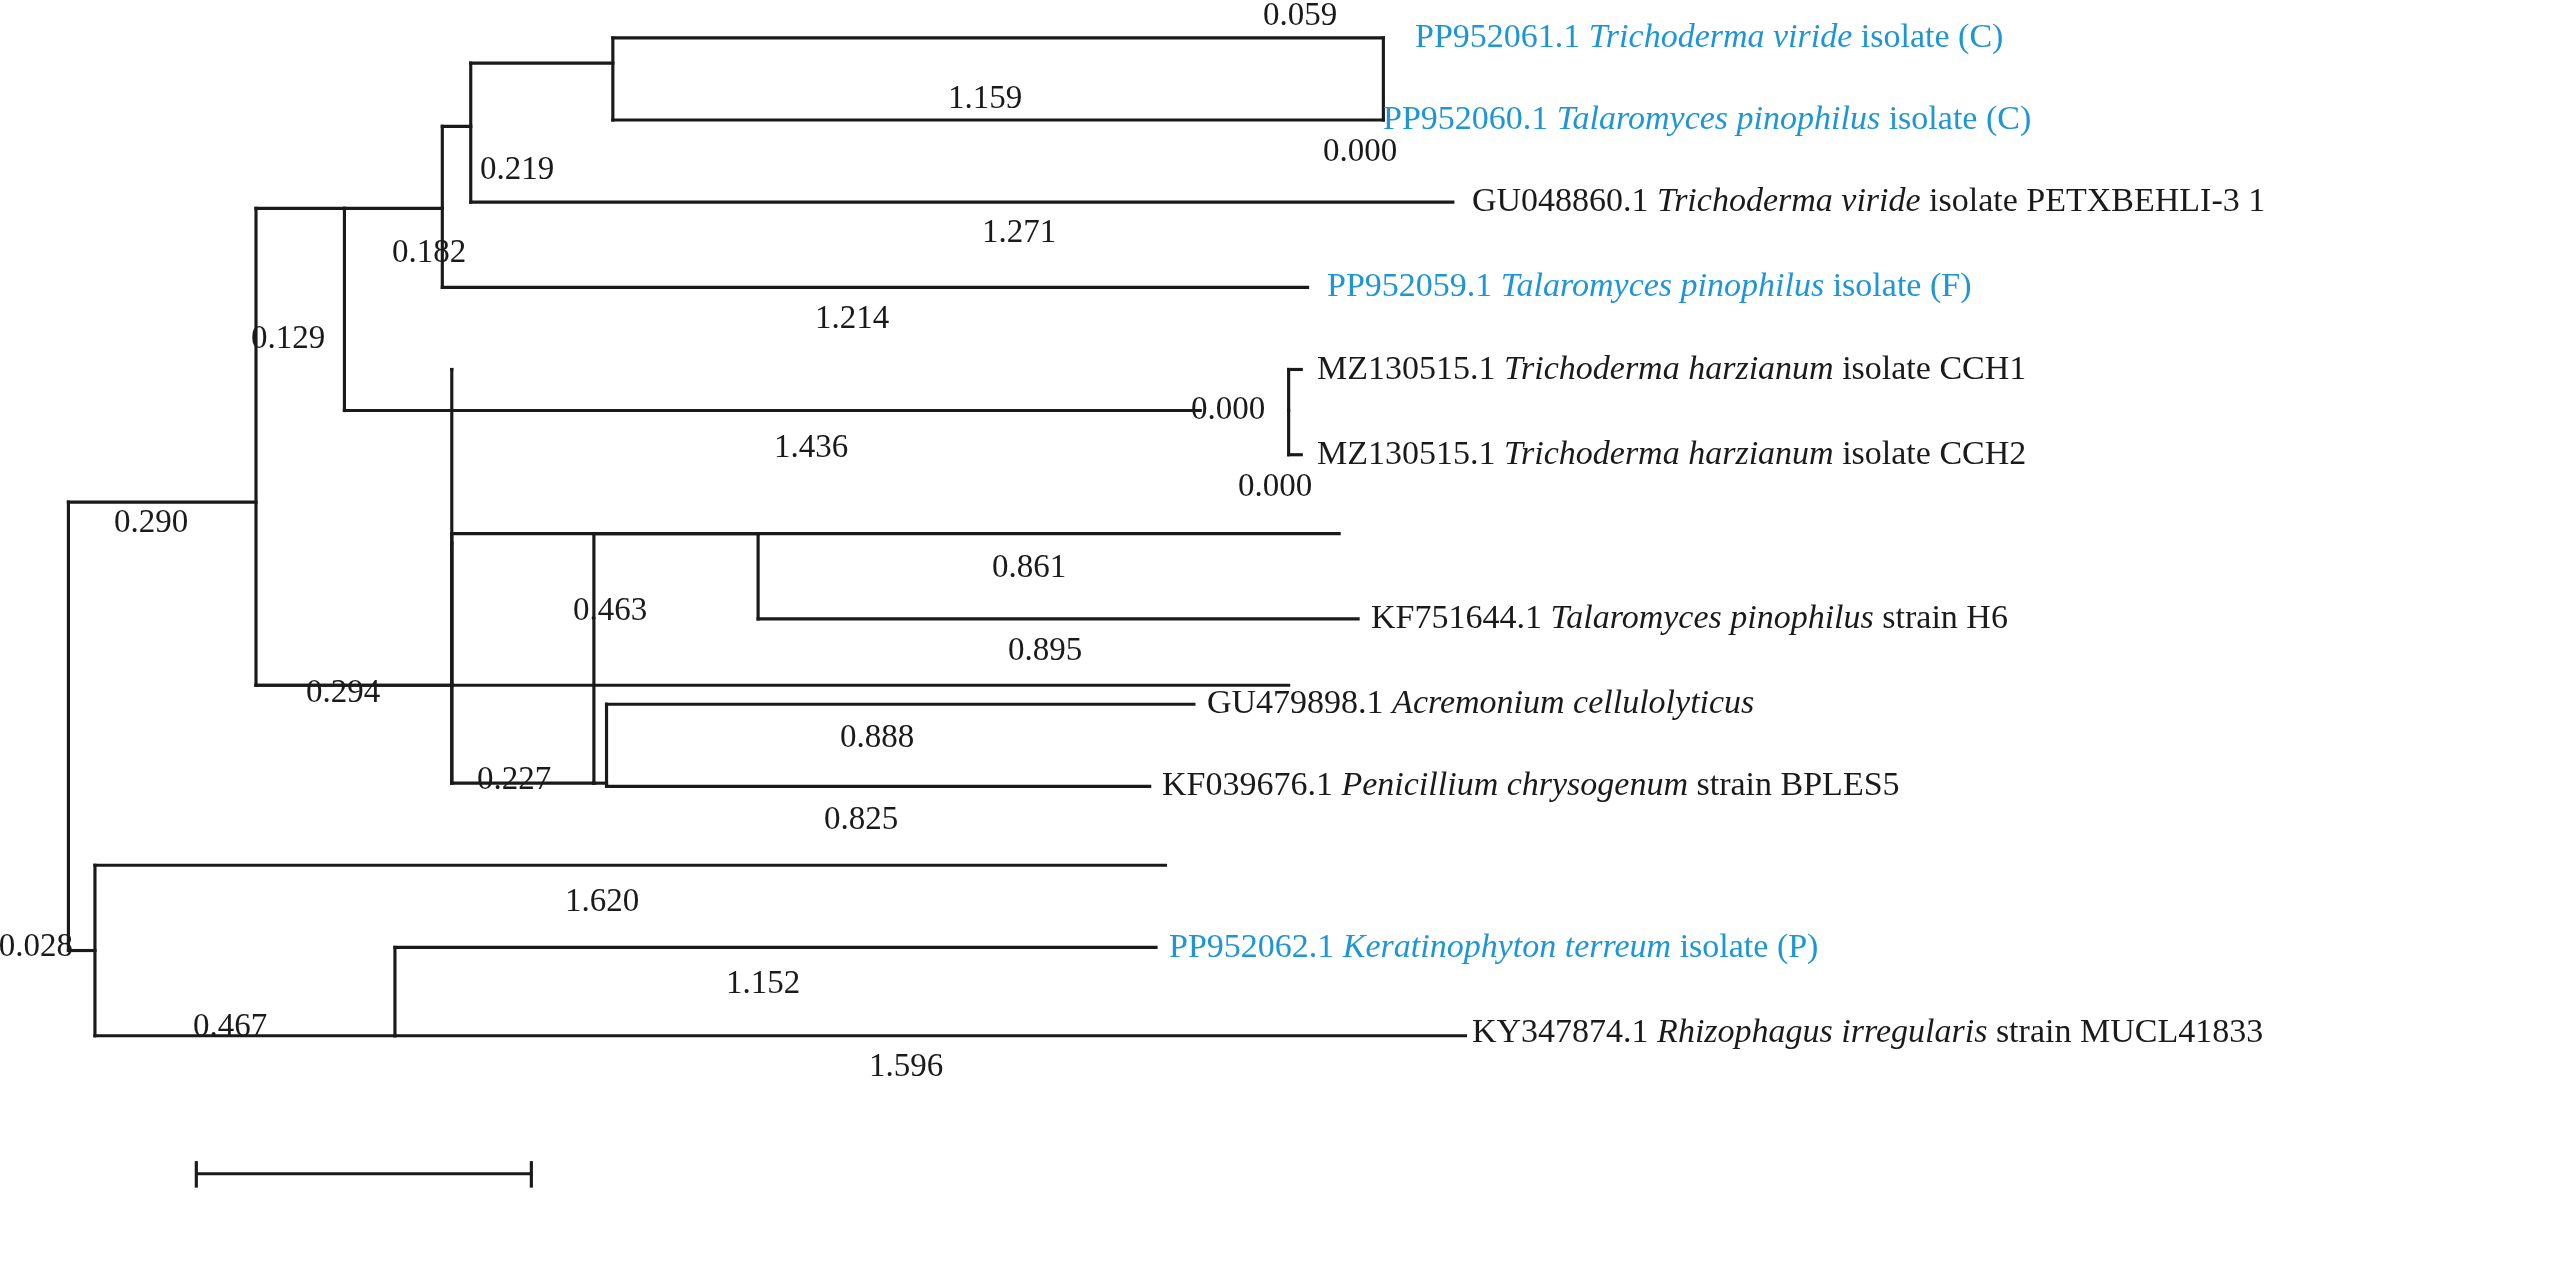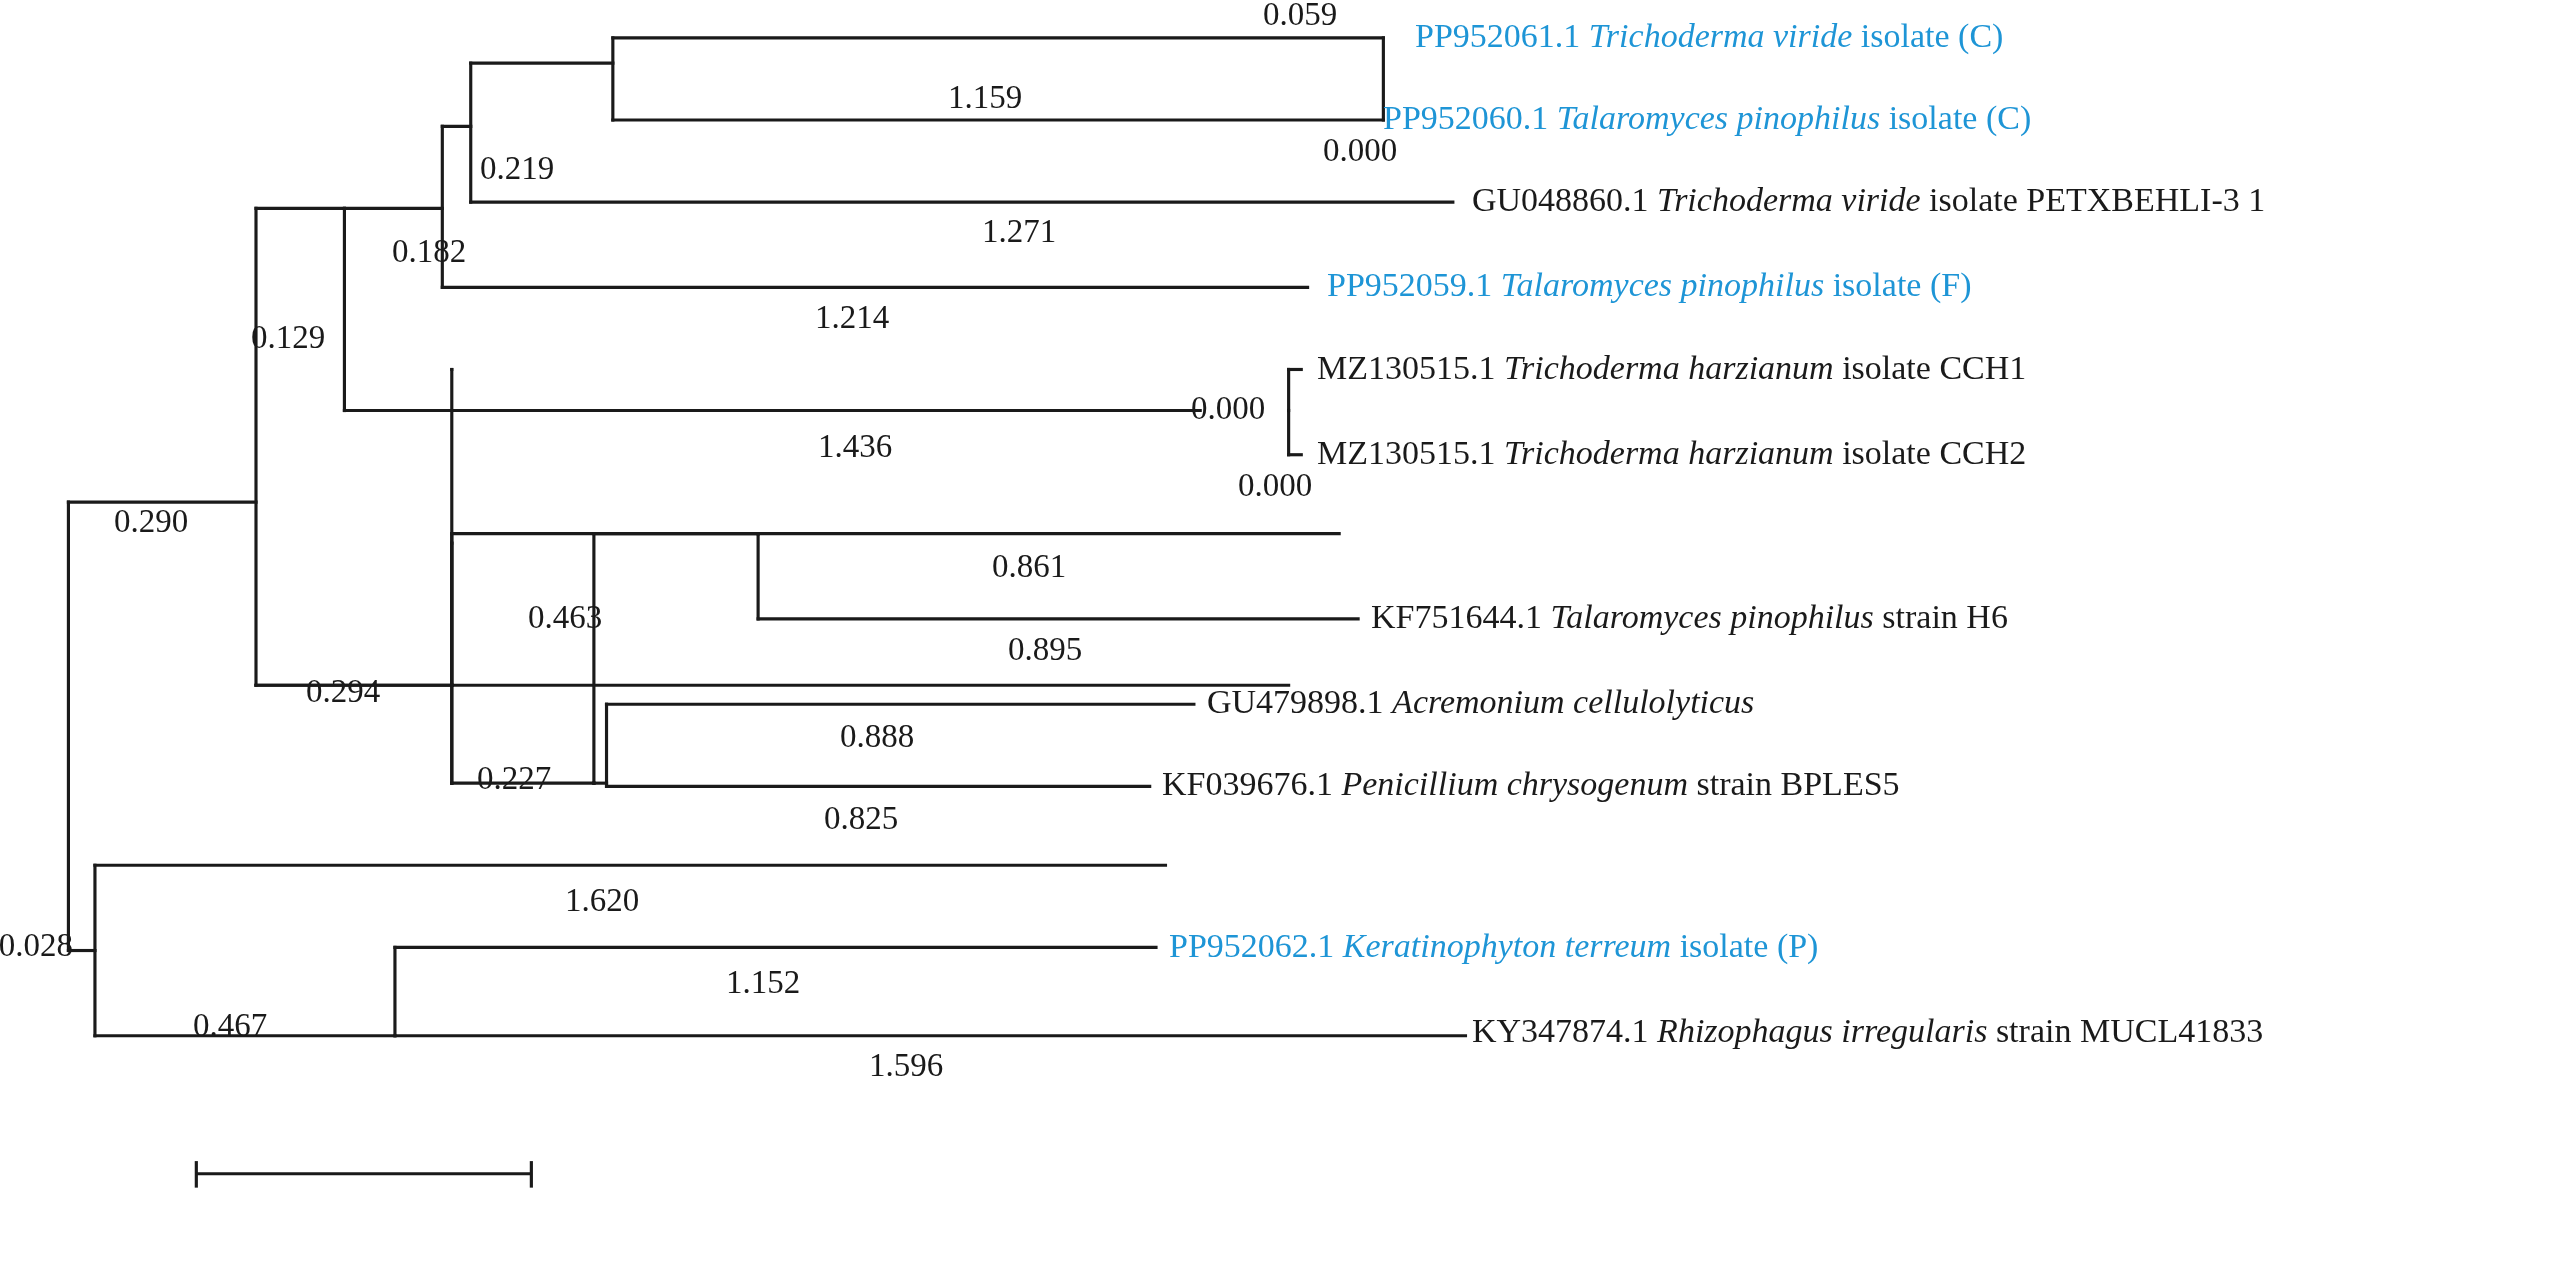--- a/index.html
+++ b/index.html
@@ -130,25 +130,25 @@
 
   <div class="blen" style="left:1263px; top:-2.5px;">0.059</div>
   <div class="blen" style="left:948px; top:81px;">1.159</div>
   <div class="blen" style="left:1323px; top:134px;">0.000</div>
   <div class="blen" style="left:480px;  top:152px;">0.219</div>
   <div class="blen" style="left:982px; top:215px;">1.271</div>
   <div class="blen" style="left:392px;  top:235px;">0.182</div>
   <div class="blen" style="left:815px; top:301px;">1.214</div>
   <div class="blen" style="left:251px;  top:321px;">0.129</div>
   <div class="blen" style="left:1191px; top:392px;">0.000</div>
-  <div class="blen" style="left:818px; top:430px;">1.436</div>
+  <div class="blen" style="left:774px; top:430px;">1.436</div>
   <div class="blen" style="left:1238px; top:469px;">0.000</div>
   <div class="blen" style="left:114px;  top:505px;">0.290</div>
   <div class="blen" style="left:992px; top:550px;">0.861</div>
-  <div class="blen" style="left:528px;  top:593px;margin-top:8px;">0.463</div>
+  <div class="blen" style="left:573px;  top:593px;">0.463</div>
   <div class="blen" style="left:1008px; top:633px;">0.895</div>
   <div class="blen" style="left:306px;  top:675px;">0.294</div>
   <div class="blen" style="left:840px; top:720px;">0.888</div>
   <div class="blen" style="left:477px;  top:762px;">0.227</div>
   <div class="blen" style="left:824px; top:802px;">0.825</div>
   <div class="blen" style="left:565px;  top:884px;">1.620</div>
   <div class="blen" style="left:-1.3px;   top:929px;">0.028</div>
   <div class="blen" style="left:726px; top:966px;">1.152</div>
   <div class="blen" style="left:193px;  top:1009px;">0.467</div>
   <div class="blen" style="left:869px; top:1049px;">1.596</div>

